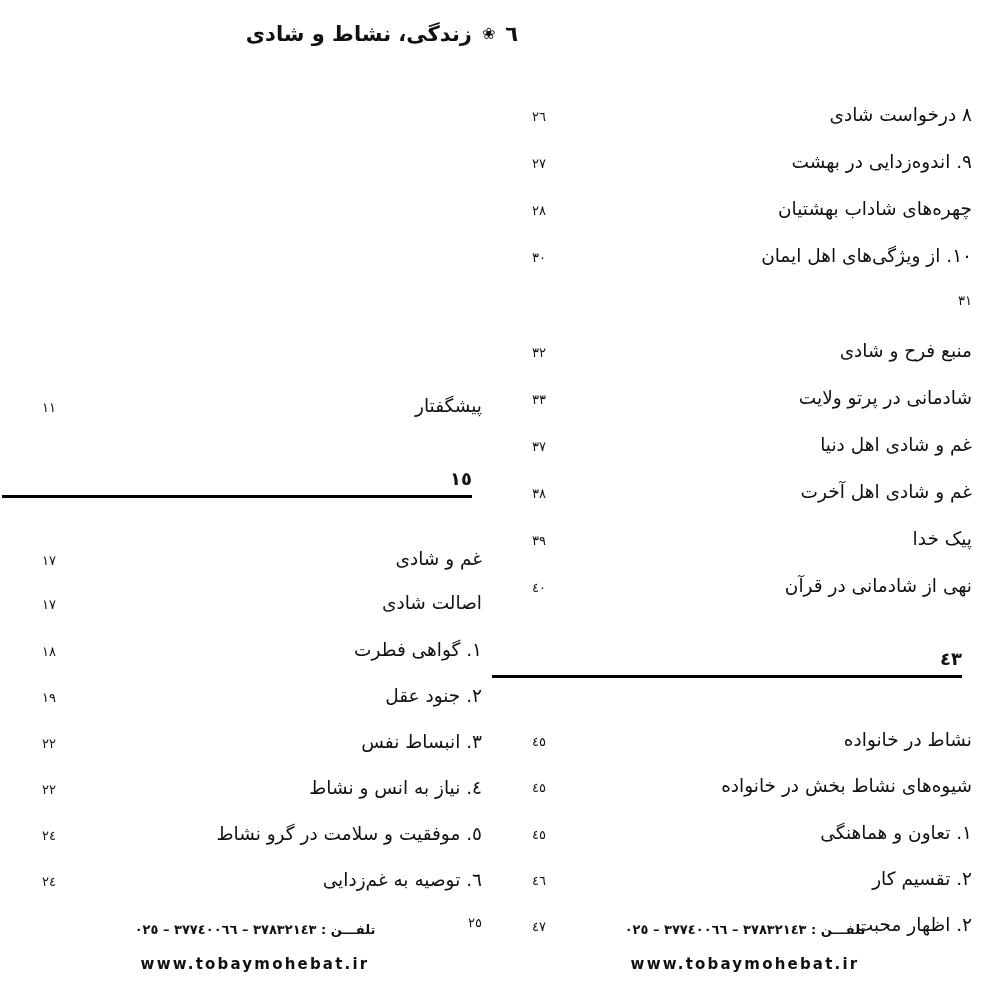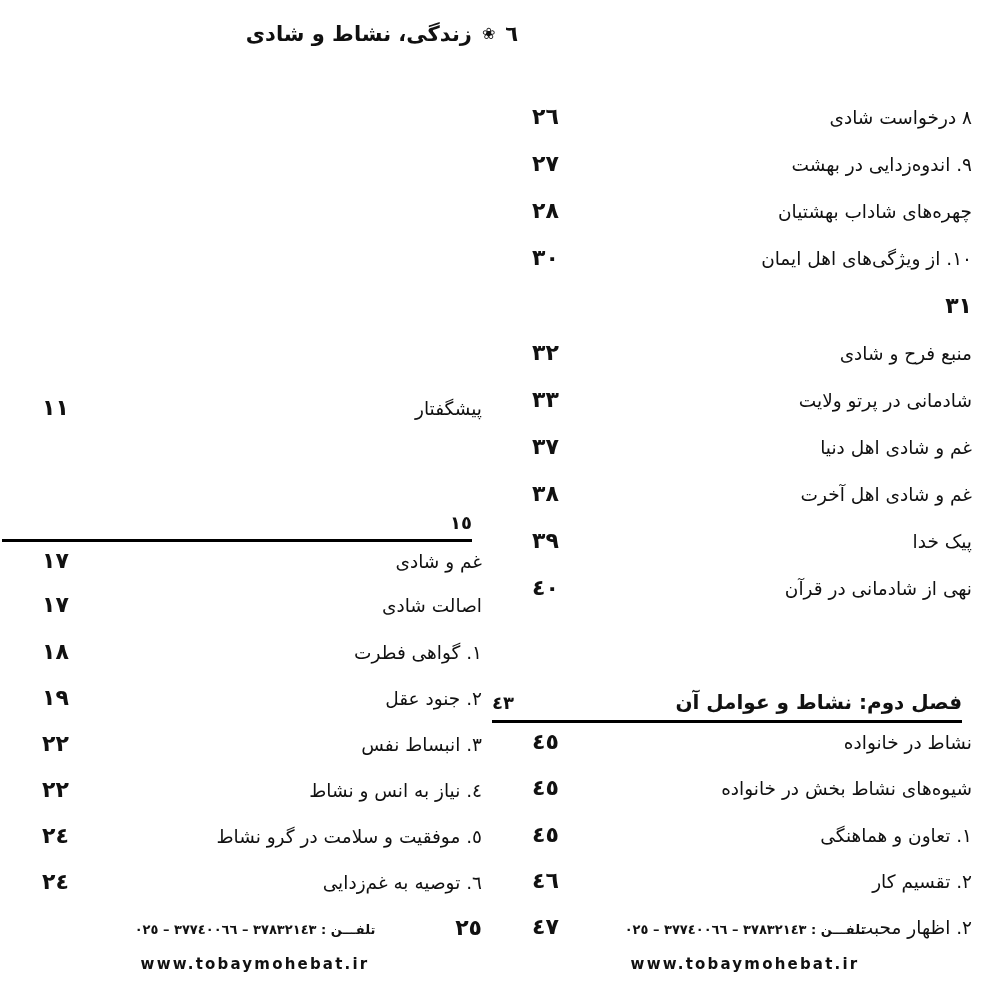--- a/index.html
+++ b/index.html
@@ -94,40 +94,39 @@
     font-size: 18.5px;
     white-space: nowrap;
     direction: rtl;
     padding: 0 8px 0 22px;
     box-sizing: border-box;
   }
   .entry .label {
     flex: 0 0 auto;
   }
   .entry .pg {
-    font-size: 22px;
+    font-size: 13px;
     flex: 0 0 auto;
     text-align: left;
     direction: ltr;
     unicode-bidi: isolate;
-    font-weight: bold;
   }
 
   
   .chapter {
     font-weight: 700;
     font-size: 20px;
     padding-bottom: 6px;
     border-bottom: 3px solid #000;
     margin: 0 18px 0 40px;
     padding-right: 0;
     padding-left: 0;
   }
   .chapter .label { font-weight: 700; }
-  .chapter .pg { font-weight: 700; font-size: 18px; margin-top: 44px; }
+  .chapter .pg { font-weight: 700; font-size: 18px; }
 
   
   .footer {
     position: absolute;
     bottom: 12px;
     width: 470px;
     text-align: center;
     direction: rtl;
   }
   .footer-left  { left: 20px; }
@@ -200,21 +199,20 @@
       <div class="entry" style="top:458px;position:absolute;right:0;width:470px;">
         <span class="label">پیک خدا</span>
         <span class="pg">٣٩</span>
       </div>
       <div class="entry" style="top:505px;position:absolute;right:0;width:470px;">
         <span class="label">نهی از شادمانی در قرآن</span>
         <span class="pg">٤٠</span>
       </div>
 
       <div class="entry chapter" style="top:578px;position:absolute;right:0;width:470px;">
-        <span class="label">فصل دوم: نشاط و عوامل آن</span>
         <span class="pg">٤٣</span>
       </div>
 
       <div class="entry" style="top:659px;position:absolute;right:0;width:470px;">
         <span class="label">نشاط در خانواده</span>
         <span class="pg">٤٥</span>
       </div>
       <div class="entry" style="top:705px;position:absolute;right:0;width:470px;">
         <span class="label">شیوه‌های نشاط بخش در خانواده</span>
         <span class="pg">٤٥</span>

